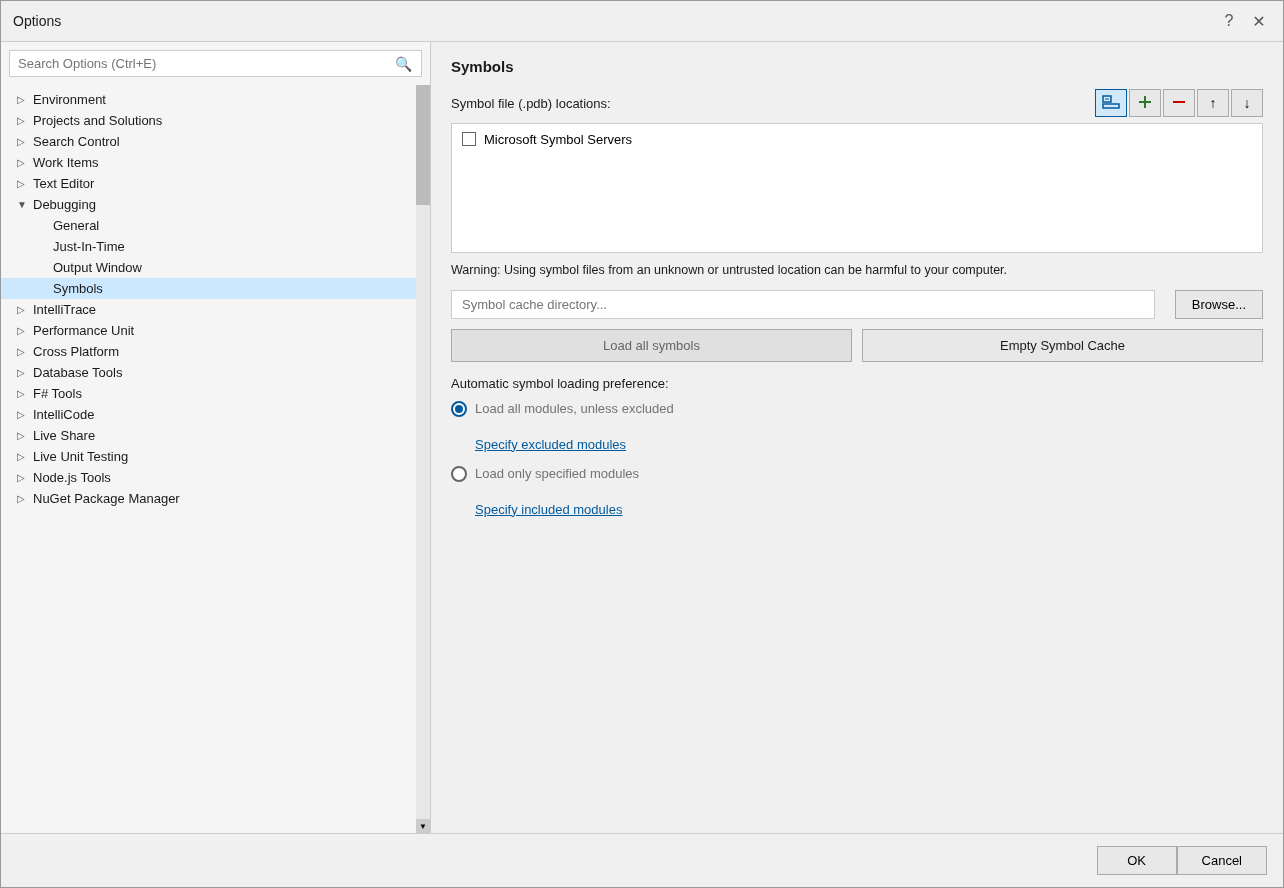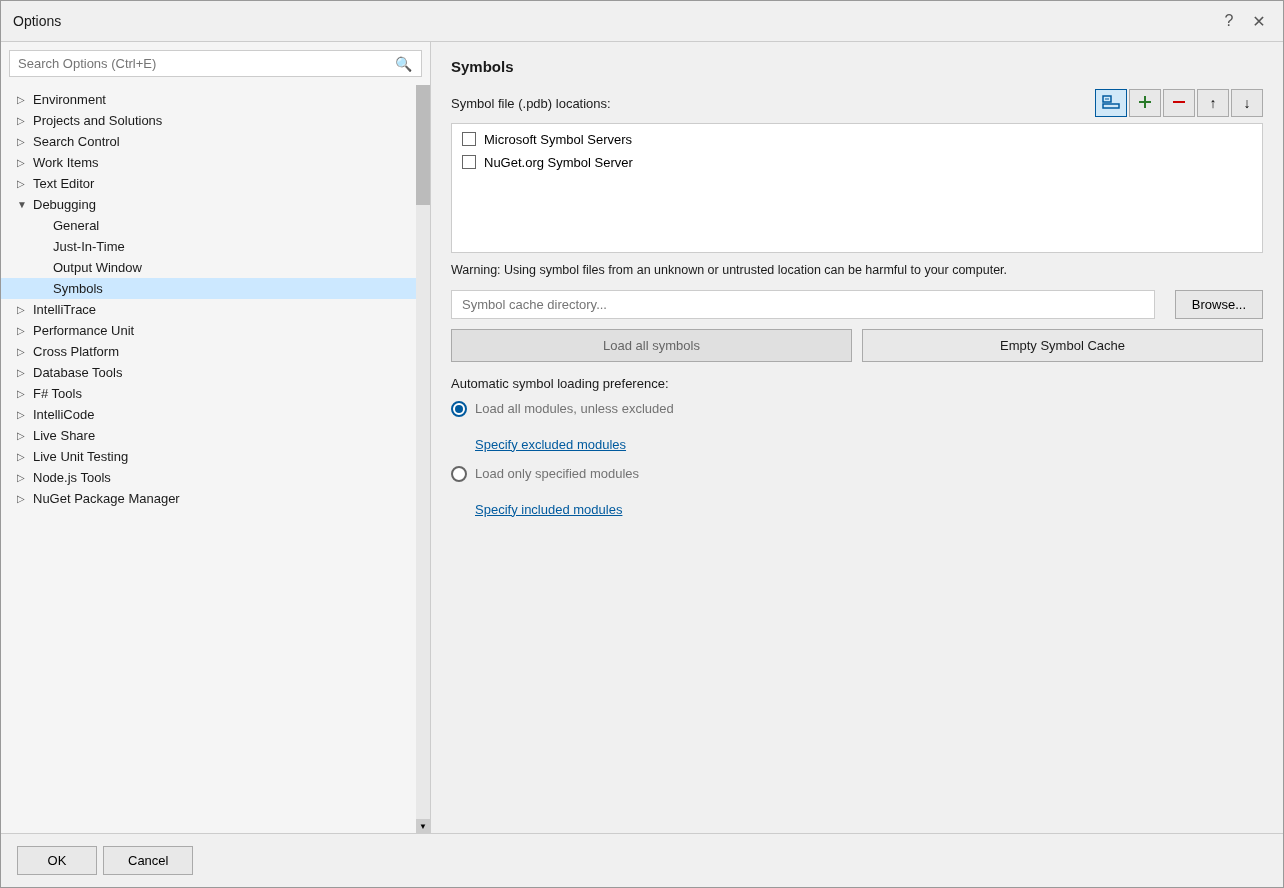--- a/index.html
+++ b/index.html
@@ -306,23 +306,24 @@
       text-decoration: underline;
       cursor: pointer;
       margin-left: 24px;
       display: block;
       margin-top: 14px;
       margin-bottom: 8px;
     }
     
     .bottom-bar {
       display: flex;
+      justify-content: flex-end;
       align-items: center;
       padding: 12px 16px;
-      gap: 6px;
+      gap: 0;
       border-top: 1px solid #ccc;
       background: #f0f0f0;
     }
     .bottom-btn {
       padding: 6px 24px;
       border: 1px solid #aaa;
       background: #e8e8e8;
       cursor: pointer;
       font-size: 13px;
       min-width: 80px;
@@ -495,24 +496,20 @@
             <span>↓</span>
           </button>
         </div>
       </div>
 
       <div class="symbol-list-box">
         <div class="symbol-list-item">
           <span class="checkbox-custom"></span>
           <span>Microsoft Symbol Servers</span>
         </div>
-        <div class="symbol-list-item">
-          <span class="checkbox-custom"></span>
-          <span>NuGet.org Symbol Server</span>
-        </div>
       </div>
 
       <p class="warning-text">Warning: Using symbol files from an unknown or untrusted location can be harmful to your computer.</p>
 
 
       <div class="cache-row">
         <input class="cache-input" type="text" placeholder="Symbol cache directory..." style="">
         <button class="browse-btn">Browse...</button>
       </div>
 

